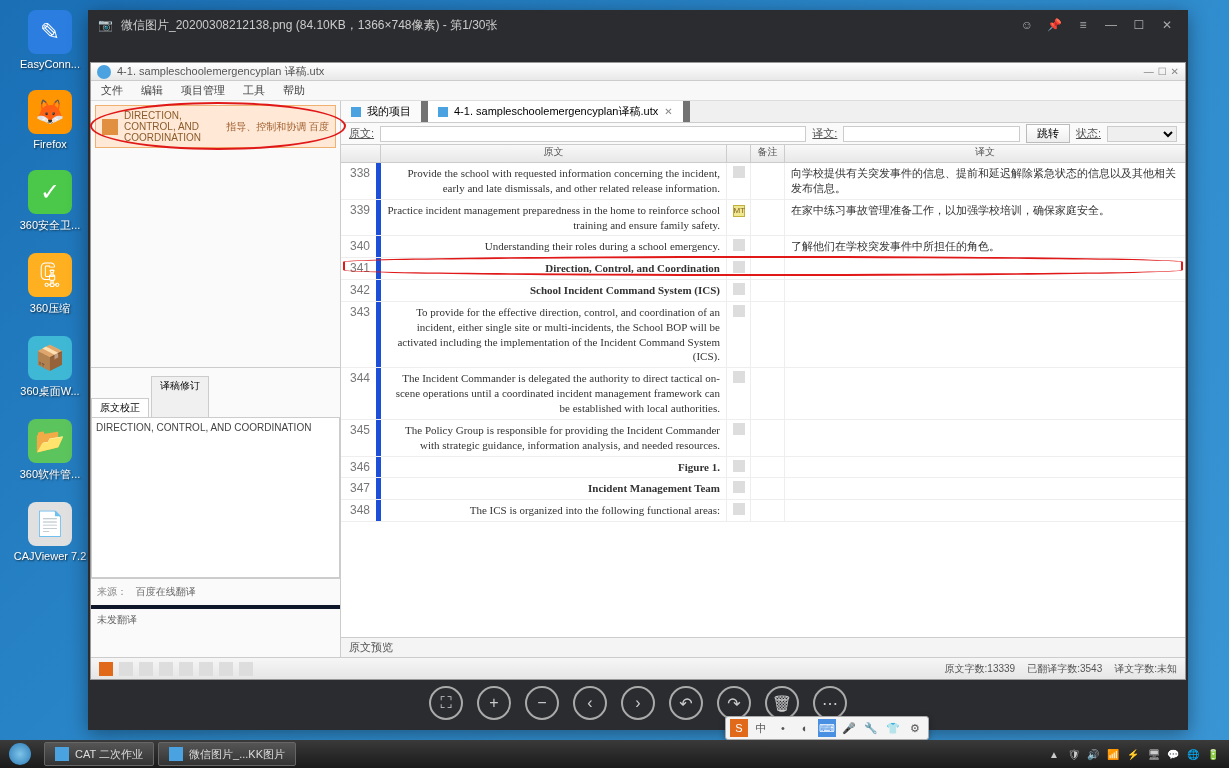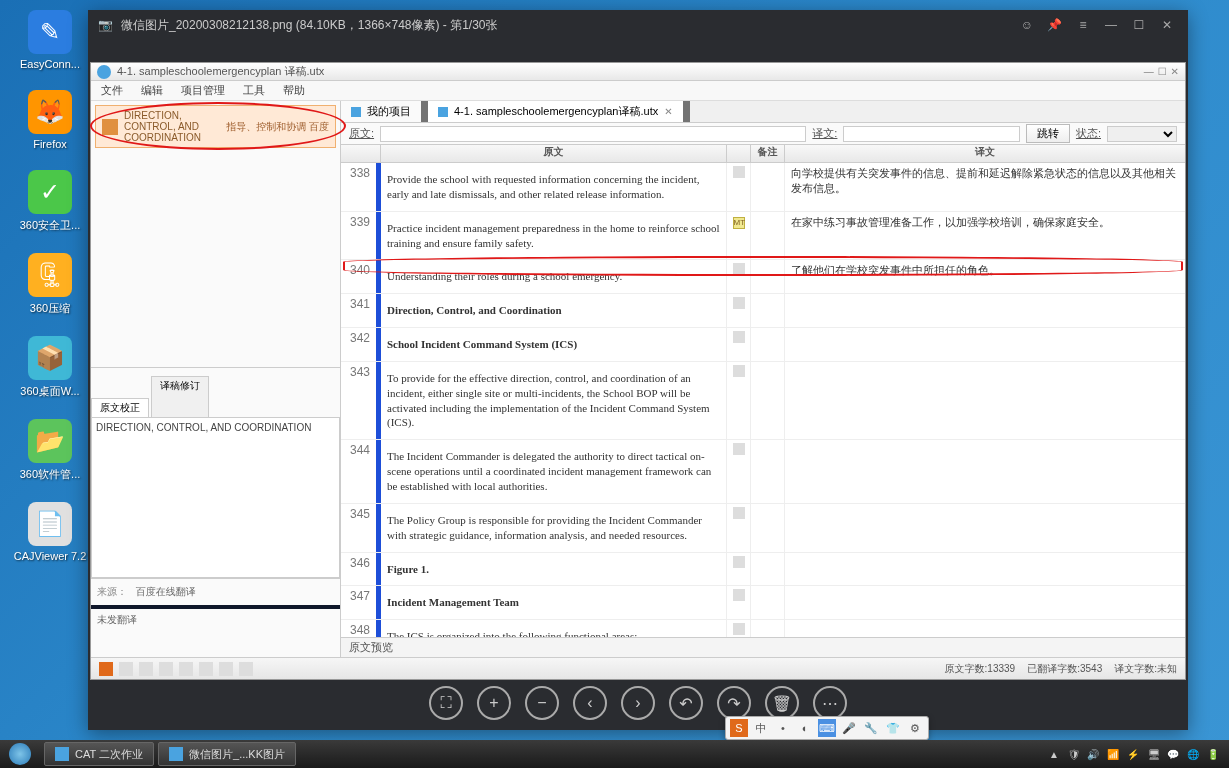--- a/index.html
+++ b/index.html
@@ -64,31 +64,31 @@
 .tab .tab-ico { width: 10px; height: 10px; background: #4aa3e0; }
 .tab.active { background: #fff; }
 .tab .close { color: #888; font-size: 10px; }
 
 .filter-bar { height: 22px; background: #fafafa; border-bottom: 1px solid #ccc; display: flex; align-items: center; padding: 0 8px; font-size: 11px; gap: 6px; }
 .filter-bar .fl { color: #555; text-decoration: underline; }
 .filter-bar input { flex: 1; height: 16px; border: 1px solid #ccc; font-size: 11px; padding: 0 4px; }
 .filter-bar .btn { border: 1px solid #bbb; background: linear-gradient(#fff,#eee); padding: 1px 10px; font-size: 11px; cursor: pointer; }
 .filter-bar select { border: 1px solid #ccc; font-size: 11px; height: 16px; width: 70px; }
 
-.table-head { height: 18px; background: linear-gradient(#f8f8f8,#e8e8e8); border-bottom: 1px solid #ccc; display: flex; font-size: 10px; color: #555; font-weight: bold; }
+.table-head { height: 18px; background: linear-gradient(#f8f8f8,#e8e8e8); border-bottom: 1px solid #ccc; display: flex; font-size: 10px; color: #555; }
 .th-num { width: 40px; border-right: 1px solid #ccc; }
 .th-src { flex: 1; text-align: center; border-right: 1px solid #ccc; }
 .th-stat { width: 24px; border-right: 1px solid #ccc; }
 .th-note { width: 34px; text-align: center; border-right: 1px solid #ccc; }
 .th-tgt { width: 400px; text-align: center; }
 
 .table-body { flex: 1; overflow: auto; background: #fff; position: relative; }
 .row { display: flex; border-bottom: 1px solid #eee; font-size: 11px; }
 .row .c-num { width: 40px; text-align: right; padding: 3px 6px 3px 2px; color: #777; font-size: 12px; border-right: 5px solid #1d4ed8; }
-.row .c-src { flex: 1; padding: 9px 6px; font-family: Georgia, serif; color: #333; line-height: 1.35; border-right: 1px solid #eee; }
+.row .c-src { flex: 1; padding: 3px 6px; font-family: Georgia, serif; color: #333; line-height: 1.35; border-right: 1px solid #eee; text-align: right; }
 .row .c-stat { width: 24px; border-right: 1px solid #eee; padding-top: 3px; text-align: center; }
 .row .c-note { width: 34px; border-right: 1px solid #eee; }
 .row .c-tgt { width: 400px; padding: 3px 6px; color: #333; line-height: 1.35; font-family: "Microsoft YaHei", sans-serif; font-size: 11px; }
 .row.bold .c-src { font-weight: bold; }
 .stat-ico { display: inline-block; width: 12px; height: 12px; background: #ddd; }
 .stat-mt { background: #f0e890; border: 1px solid #c0b040; font-size: 8px; color: #806020; line-height: 10px; }
 
 .hl-red { position: absolute; border: 2px solid #e01818; border-radius: 999px / 14px; pointer-events: none; }
 
 .preview-bar { height: 20px; background: #f4f4f4; border-top: 1px solid #ccc; font-size: 11px; color: #555; padding: 2px 8px; }

